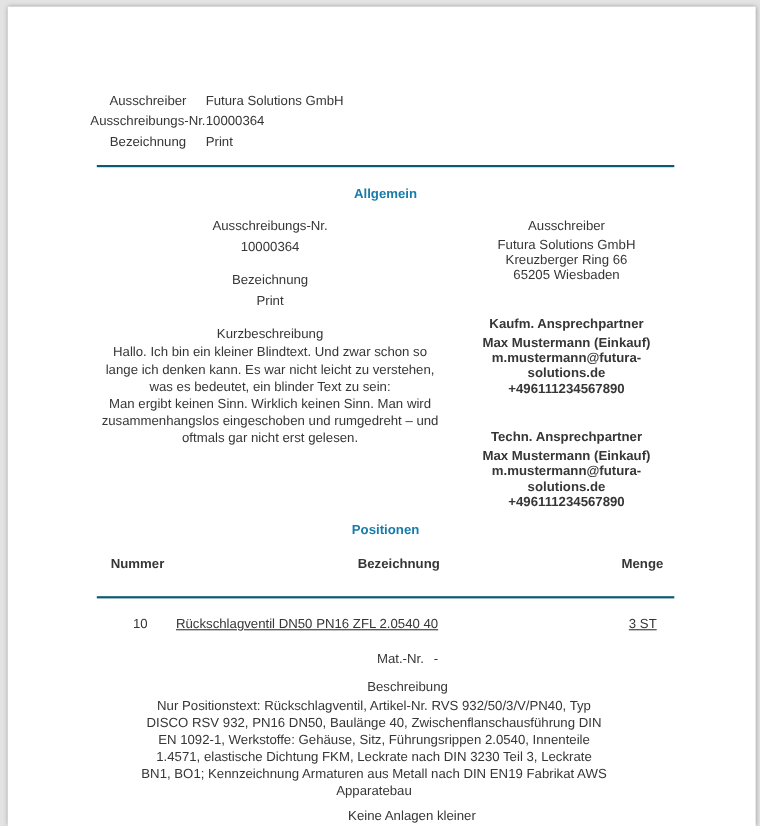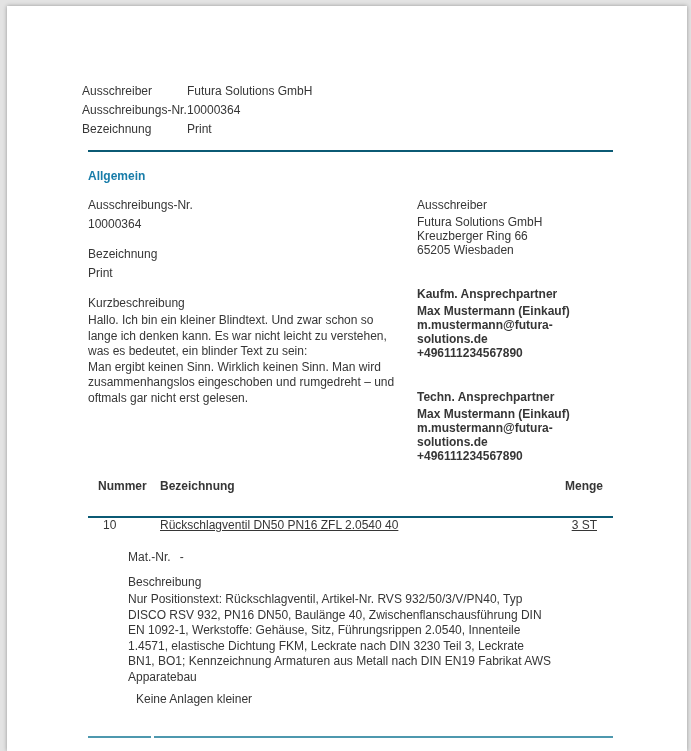--- a/index.html
+++ b/index.html
@@ -7,20 +7,21 @@
     width:691px;height:751px;overflow:hidden;
     background:#e3e3e3;
     font-family:"Liberation Sans","DejaVu Sans",sans-serif;
     color:#363636;
     -webkit-font-smoothing:antialiased;
   }
   .page{
     position:absolute;left:7px;top:6px;width:680px;height:745px;
     background:#ffffff;
     box-shadow:0 0 4px rgba(0,0,0,.35);
+    text-align:center;
   }
   .content{padding:76px 74px 0 81px;}
 
   
   .top-block{margin-left:-6px;font-size:12px;}
   .trow{display:flex;line-height:19px;}
   .tlabel{width:105px;flex:0 0 105px;}
 
   .rule-dark{height:2px;background:#0b5a74;margin-top:11px;}
 
@@ -37,21 +38,21 @@
   .fvalue.multiline{line-height:15.5px;white-space:pre-line;}
   .line{line-height:14px;}
   .contact{margin-top:28px;font-weight:bold;}
 
   
   .postable{margin-top:16px;font-size:12px;}
   .thead{display:flex;font-weight:bold;line-height:15px;padding-bottom:22px;border-bottom:2px solid #0b5a74;}
   .th-num{flex:0 0 64px;box-sizing:border-box;padding-left:10px;}
   .th-bez{flex:1;padding-left:8px;}
   .th-menge{padding-right:10px;}
-  .trow1{display:flex;line-height:15px;}
+  .trow1{display:flex;margin-top:16px;line-height:15px;}
   .td-num{flex:0 0 64px;box-sizing:border-box;padding-left:15px;}
   .td-rest{flex:1;display:flex;padding-left:8px;text-decoration:underline;}
   .td-menge{margin-left:auto;padding-right:16px;}
   .indent{margin-left:40px;}
   .matrow{margin-top:15px;line-height:19px;}
   .matval{margin-left:9px;}
   .desc-label{margin-top:6px;line-height:19px;}
   .desc-text{line-height:15.5px;max-width:424px;}
   .anl-label{margin-top:13px;line-height:19px;}
   .anl-value{margin-top:5px;margin-left:8px;line-height:19px;}
@@ -117,20 +118,21 @@
         </div>
         <div class="contact">
           <div class="flabel">Techn. Ansprechpartner</div>
           <div class="line">Max Mustermann (Einkauf)</div>
           <div class="line">m.mustermann@futura-solutions.de</div>
           <div class="line">+496111234567890</div>
         </div>
       </div>
     </div>
 
+    <h2 class="pos">Positionen</h2>
 
     <div class="postable">
       <div class="thead">
         <span class="th-num">Nummer</span>
         <span class="th-bez">Bezeichnung</span>
         <span class="th-menge">Menge</span>
       </div>
 
       <div class="trow1">
         <span class="td-num">10</span>

